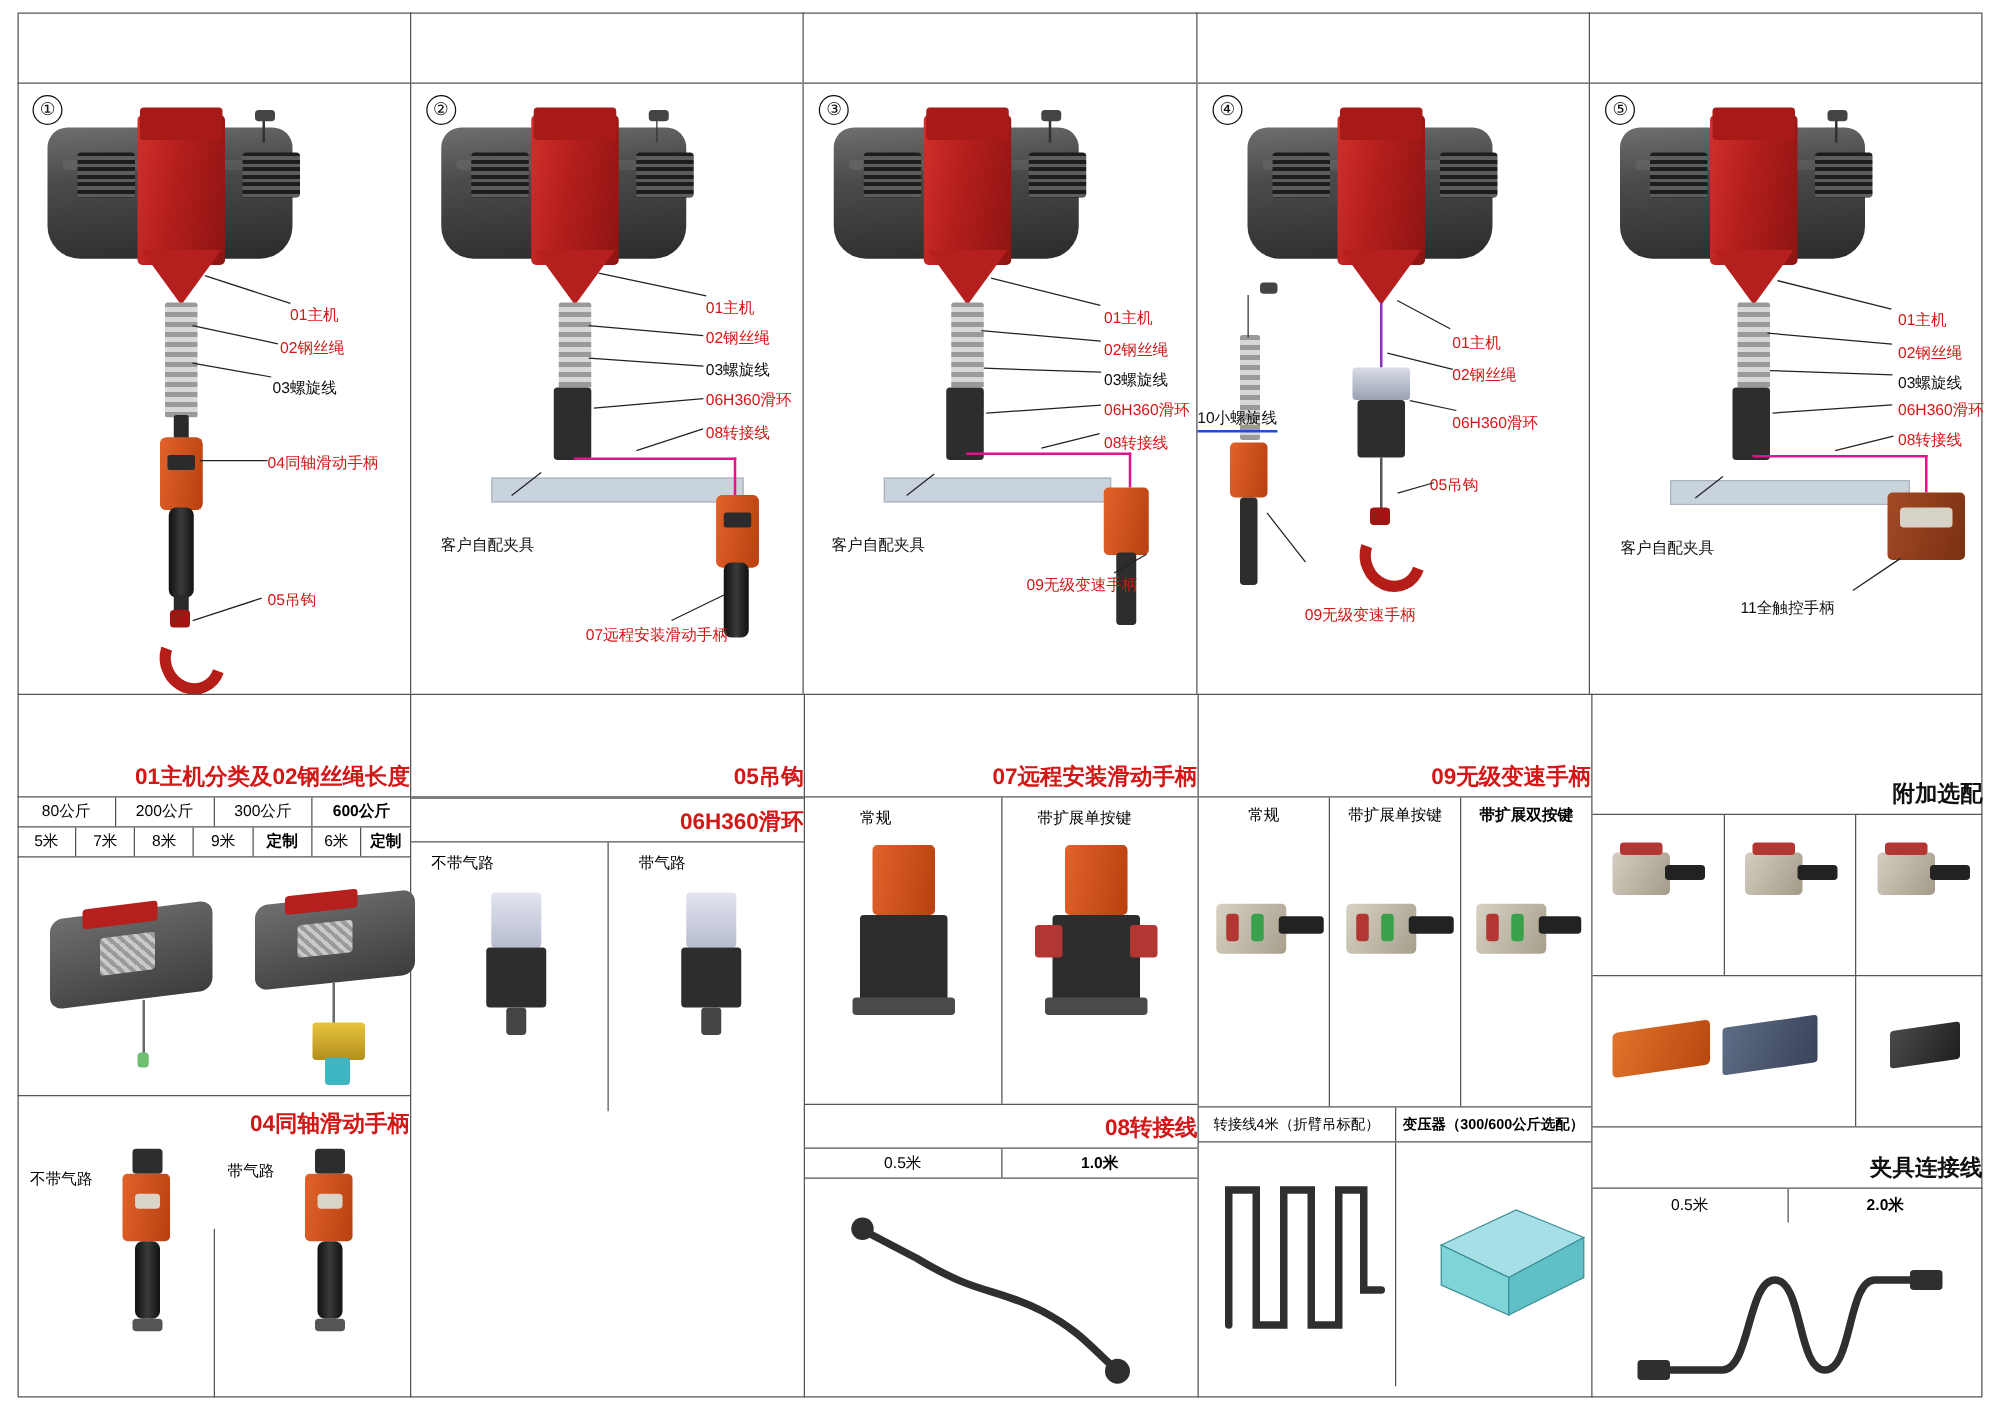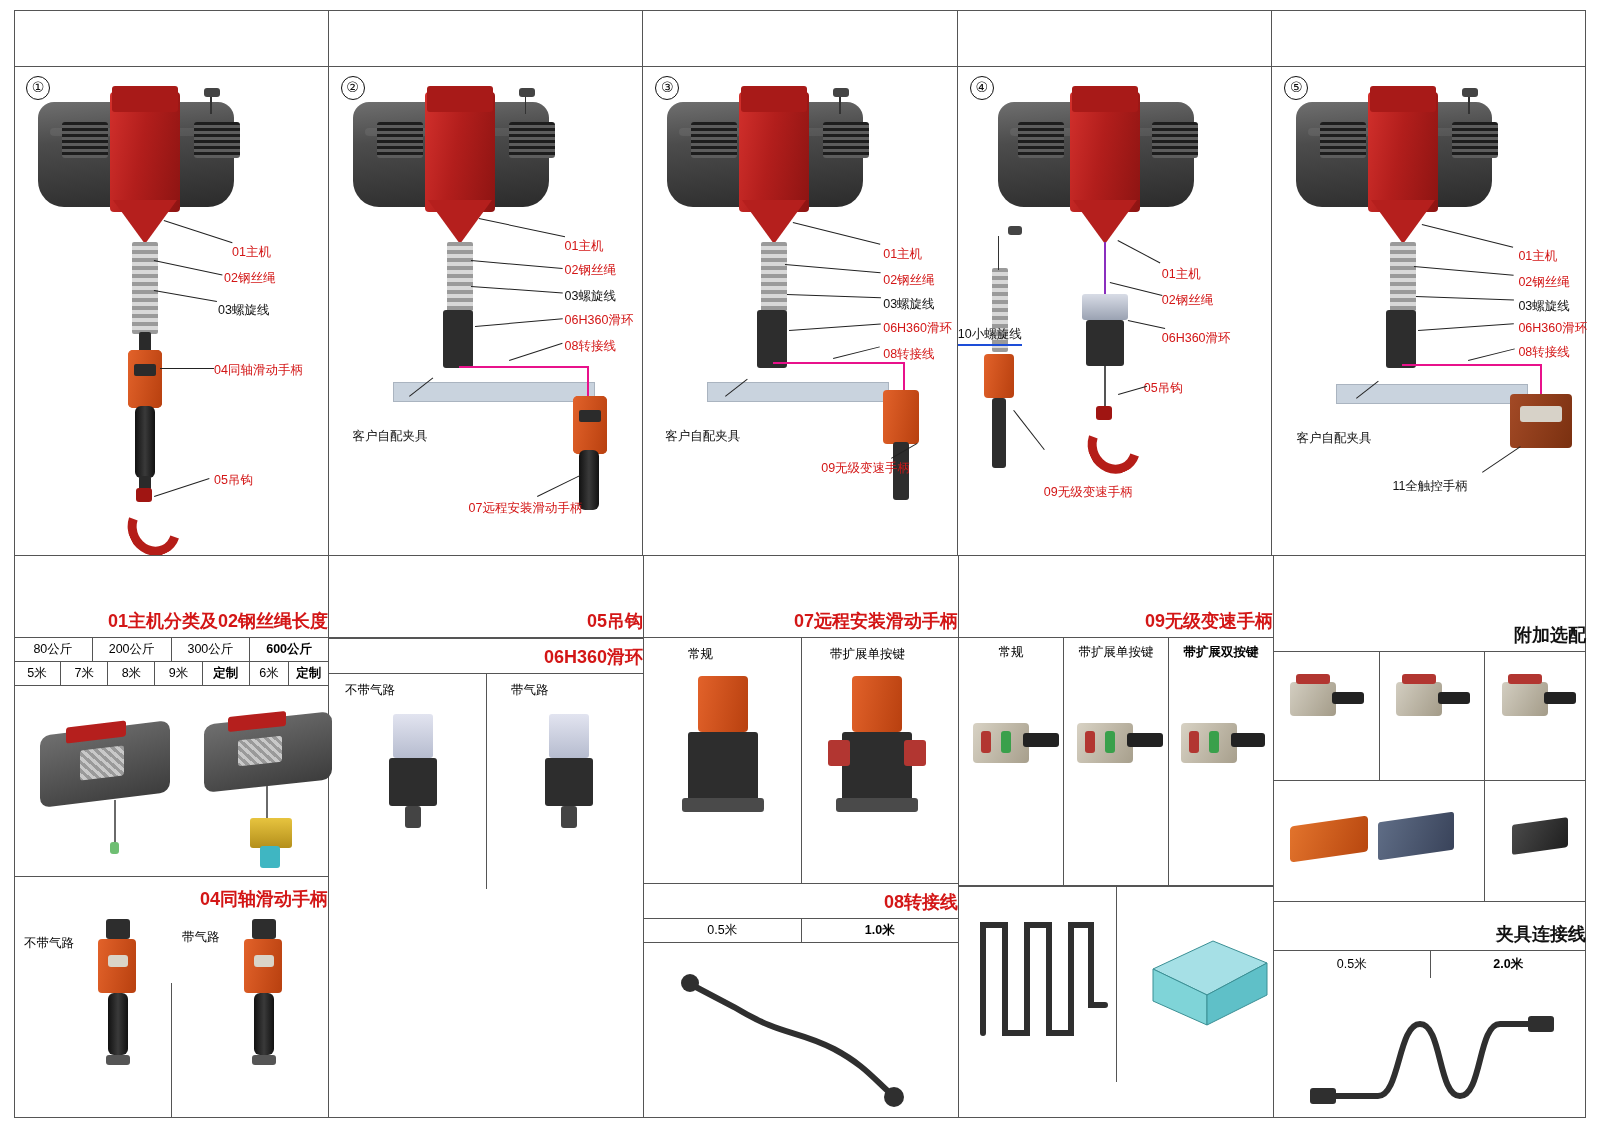--- a/index.html
+++ b/index.html
@@ -400,20 +400,24 @@
         <div class="org-box" style="left:118px;top:56px;width:56px;height:40px;background:linear-gradient(120deg,#d8d2c4,#a79f8c);"></div>
         <div class="blk-box" style="left:168px;top:66px;width:36px;height:14px;background:#222;"></div>
         <div class="blk-box" style="left:126px;top:64px;width:10px;height:22px;background:#b23631;"></div>
         <div class="blk-box" style="left:146px;top:64px;width:10px;height:22px;background:#39a04b;"></div>
         <div class="org-box" style="left:222px;top:56px;width:56px;height:40px;background:linear-gradient(120deg,#d8d2c4,#a79f8c);"></div>
         <div class="blk-box" style="left:272px;top:66px;width:34px;height:14px;background:#222;"></div>
         <div class="blk-box" style="left:230px;top:64px;width:10px;height:22px;background:#b23631;"></div>
         <div class="blk-box" style="left:250px;top:64px;width:10px;height:22px;background:#39a04b;"></div>
       </div>
       <div class="hline"></div>
+      <div class="cellrow">
+        <div class="cell" style="padding:6px 2px;font-size:11.5px;">转接线4米（折臂吊标配）</div>
+        <div class="cell" style="padding:6px 2px;font-size:11.5px;border-right:none;">变压器（300/600公斤选配）</div>
+      </div>
       <div class="hline"></div>
       <div style="position:relative;height:195px;">
         <div class="vline" style="left:157px;top:0;height:195px;"></div>
         <svg style="position:absolute;left:20px;top:18px;" width="130" height="150" viewBox="0 0 130 150">
           <path class="t-blk" d="M4 128 L4 20 L26 20 L26 128 L48 128 L48 20 L70 20 L70 128 L92 128 L92 20 L112 20 L112 100 L126 100"></path>
         </svg>
         <svg style="position:absolute;left:184px;top:42px;" width="130" height="110" viewBox="0 0 130 110">
           <polygon points="10,40 70,12 124,34 64,66" fill="#a6e0e6" stroke="#3b8f94"></polygon>
           <polygon points="10,40 64,66 64,96 10,72" fill="#7fd4d8" stroke="#3b8f94"></polygon>
           <polygon points="124,34 64,66 64,96 124,66" fill="#5fc0c8" stroke="#3b8f94"></polygon>

